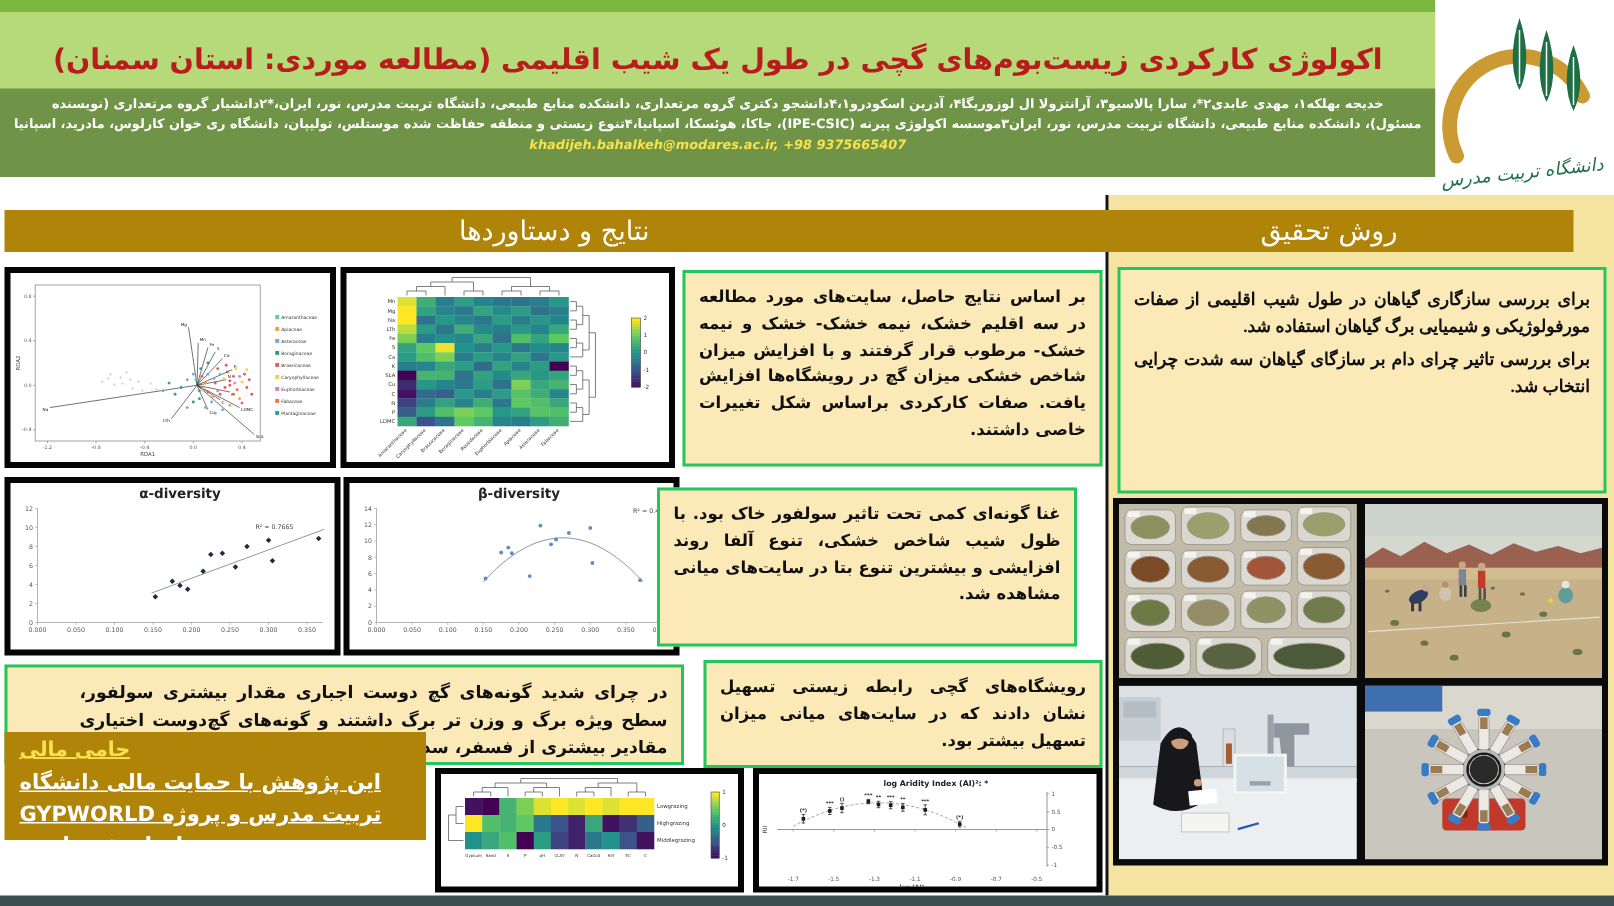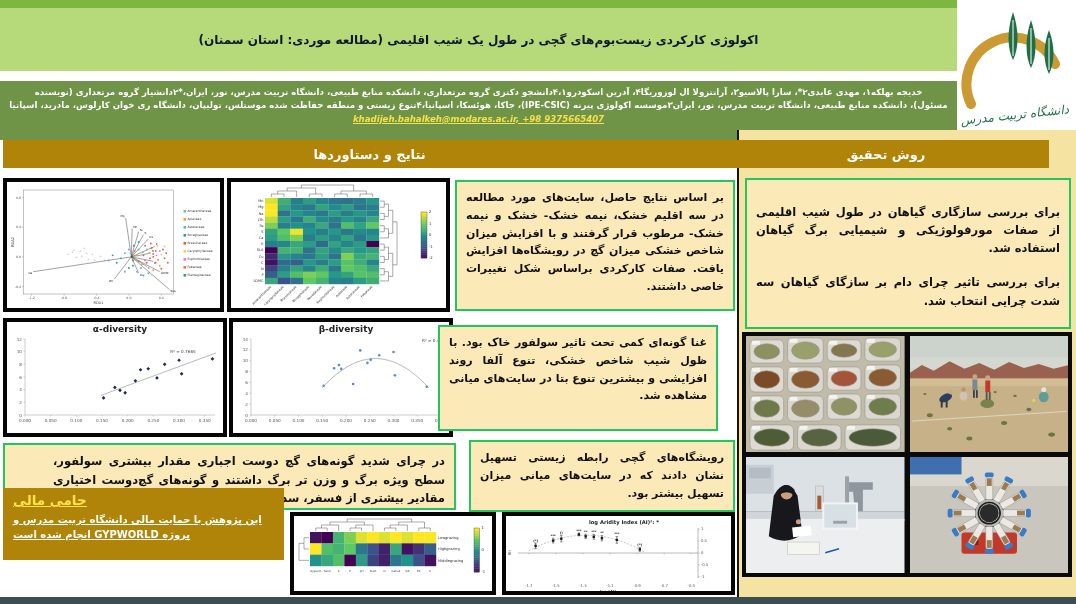--- a/index.html
+++ b/index.html
@@ -3,56 +3,56 @@
 <meta charset="utf-8">
 <style>
   html,body{margin:0;padding:0;background:#e8e8e8;}
   .poster{position:relative;width:1076px;height:604px;background:#ffffff;overflow:hidden;
           font-family:"DejaVu Sans",sans-serif;}
   
   .hdr{position:absolute;left:0;top:0;width:957px;height:130px;}
   .hdr-top{position:absolute;left:0;top:0;width:100%;height:8px;background:#7cb73f;}
   .hdr-title{position:absolute;left:0;top:8px;width:100%;height:63px;background:#b6da79;
              display:flex;align-items:center;justify-content:center;}
-  .hdr-title span{color:#0f172a;font-weight:bold;font-size:12px;direction:rtl;}
-  .hdr-authors{position:absolute;left:0;top:81px;width:100%;height:59px;background:#6f9447;
+  .hdr-title span{color:#b91c1c;font-weight:bold;font-size:19px;direction:rtl;}
+  .hdr-authors{position:absolute;left:0;top:59px;width:100%;height:59px;background:#6f9447;
                color:#fff;direction:rtl;text-align:center;font-size:8.6px;font-weight:bold;
                padding:5px 8px;box-sizing:border-box;line-height:1.55;}
-  .hdr-contact{color:#f8e14b;direction:ltr;font-weight:bold;font-style:italic;text-decoration:underline;}
+  .hdr-contact{color:#f8e14b;direction:ltr;font-weight:bold;font-style:italic;}
   .logo-box{position:absolute;left:957px;top:0;width:119px;height:130px;background:#fff;}
   
   .divider{position:absolute;left:737px;top:130px;width:2px;height:467px;background:#141414;}
   .col-right-bg{position:absolute;left:739px;top:130px;width:337px;height:467px;background:#f5e3a1;}
   .bottom-strip{position:absolute;left:0;top:597px;width:1076px;height:7px;background:#3c4e50;}
   
-  .sec-hdr{position:absolute;height:28px;background:#b08408;color:#fff;font-weight:bold;
-           font-size:13px;display:flex;align-items:center;justify-content:center;direction:rtl;}
+  .sec-hdr{position:absolute;height:28px;background:#b08408;color:#fff;font-weight:normal;
+           font-size:18px;display:flex;align-items:center;justify-content:center;direction:rtl;}
   #results-hdr{left:3px;top:140px;width:733px;}
   #methods-hdr{left:723px;top:140px;width:326px;}
   
   .chart-box{position:absolute;background:#fff;border:4px solid #050505;box-sizing:border-box;}
   #pca-box{left:3px;top:178px;width:221px;height:134px;}
   #hm1-box{left:227px;top:178px;width:223px;height:134px;}
   #alpha-box{left:3px;top:318px;width:224px;height:119px;}
   #beta-box{left:229px;top:318px;width:224px;height:119px;}
   #hm2-box{left:290px;top:512px;width:206px;height:83px;}
   #rii-box{left:502px;top:512px;width:233px;height:83px;}
   .text-box{position:absolute;background:#fbe9b8;border:2px solid #22c55e;direction:rtl;
             text-align:justify;color:#101010;font-weight:bold;font-size:11px;line-height:1.62;
             padding:7px 9px;box-sizing:border-box;}
   #res-box1{left:455px;top:180px;width:280px;height:131px;}
   #res-box2{left:438px;top:325px;width:280px;height:106px;}
   #res-box3{left:3px;top:443px;width:453px;height:67px;font-size:11.5px;padding-left:48px;}
   #res-box4{left:469px;top:440px;width:266px;height:72px;text-align:justify;}
   #method-box{left:745px;top:178px;width:326px;height:151px;font-size:11.5px;line-height:1.58;}
-  #method-box p{margin:16px 0 2px 0;}
+  #method-box p{margin:4px 0 2px 0;font-family:Liberation Serif, serif;}
   .sponsor{position:absolute;left:3px;top:488px;width:281px;height:72px;background:#b08408;
            color:#fff;direction:rtl;text-align:left;box-sizing:border-box;padding:4px 10px;text-decoration:underline;}
   .sponsor h3{margin:0;color:#ffe14d;text-decoration:underline;font-size:13.5px;}
-  .sponsor p{margin:4px 0 0;font-size:10px;font-weight:bold;line-height:1.5;}
+  .sponsor p{margin:4px 0 0;font-size:14px;font-weight:bold;line-height:1.5;}
   
   .photo-grid{position:absolute;left:742px;top:332px;width:330px;height:245px;background:#0a0a0a;
               display:grid;grid-template-columns:1fr 1fr;grid-template-rows:1fr 1fr;gap:5px;
               padding:4px;box-sizing:border-box;}
   .photo{overflow:hidden;}
   .photo svg{width:100%;height:100%;display:block;}
   svg text{font-family:"DejaVu Sans",sans-serif;}
   .chart-box svg{width:100%;height:100%;display:block;}
 </style>
 </head>

